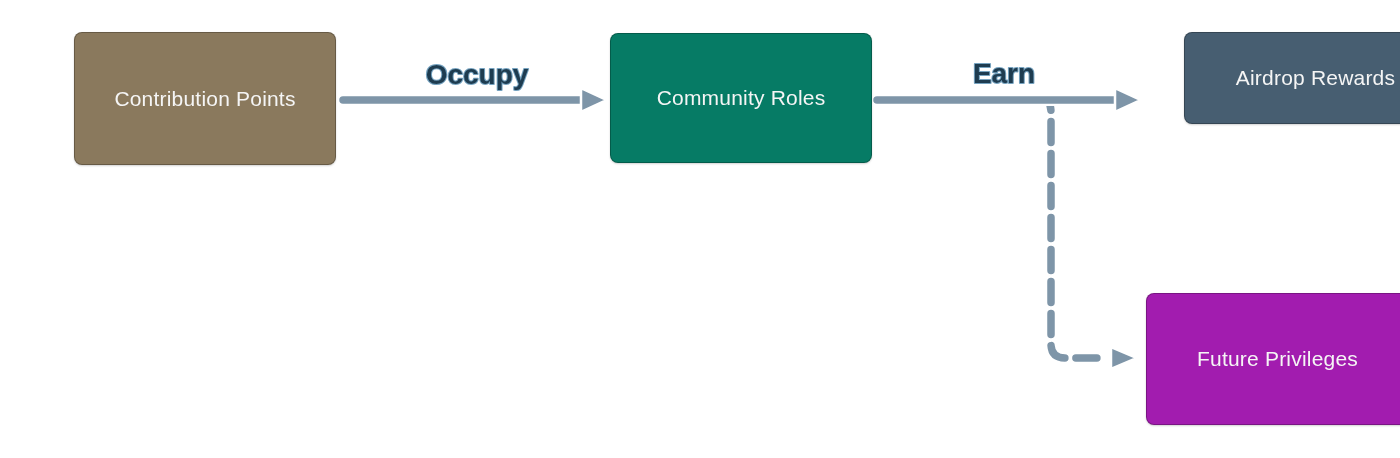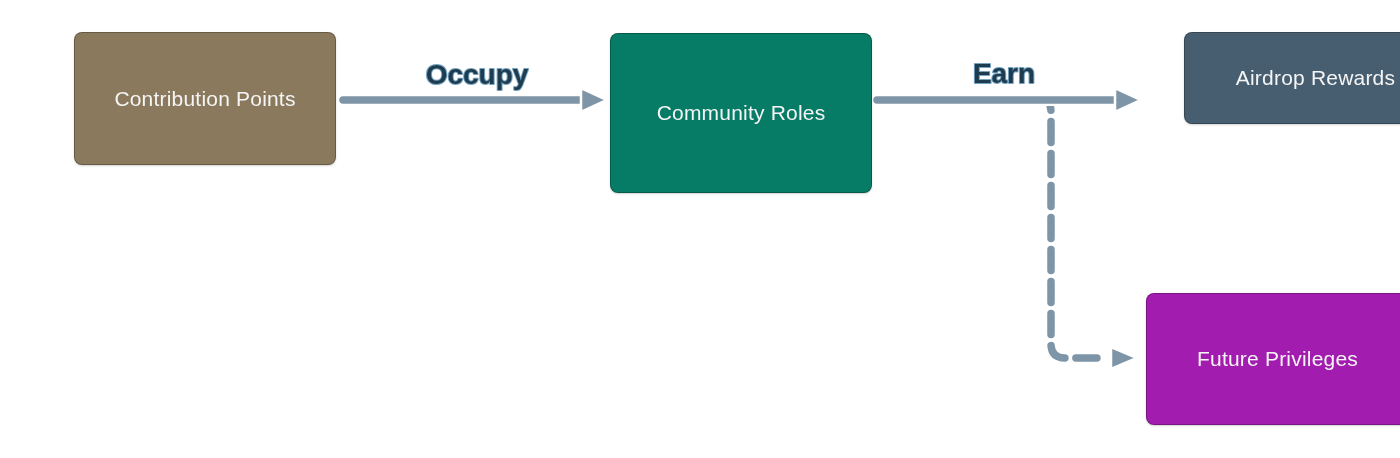--- a/index.html
+++ b/index.html
@@ -35,21 +35,21 @@
     justify-content: center;
     text-align: center;
   }
   .node-label {
     font-family: "Liberation Sans", sans-serif;
     font-weight: normal;
     font-size: 21px;
     letter-spacing: 0.2px;
   }
   .node-contribution-points { left: 33px;   top: 32px;  width: 262px; height: 133px; }
-  .node-community-roles     { left: 569px;  top: 33px;  width: 262px; height: 160px; }
+  .node-community-roles     { left: 569px;  top: 33px;  width: 262px; height: 130px; }
   .node-airdrop-rewards     { left: 1143px; top: 32px;  width: 263px; height: 92px; }
   .node-future-privileges   { left: 1105px; top: 293px; width: 263px; height: 132px; }
 
   .edge-outline {
     fill: none;
     stroke-width: 12;
     stroke-linecap: round;
   }
   .edge-core {
     fill: none;

